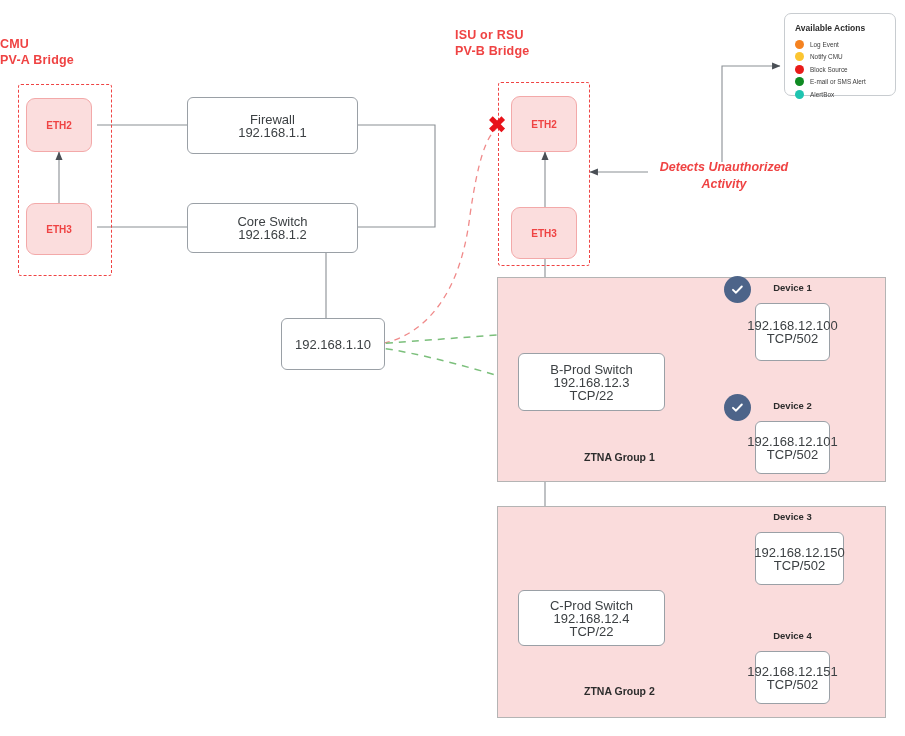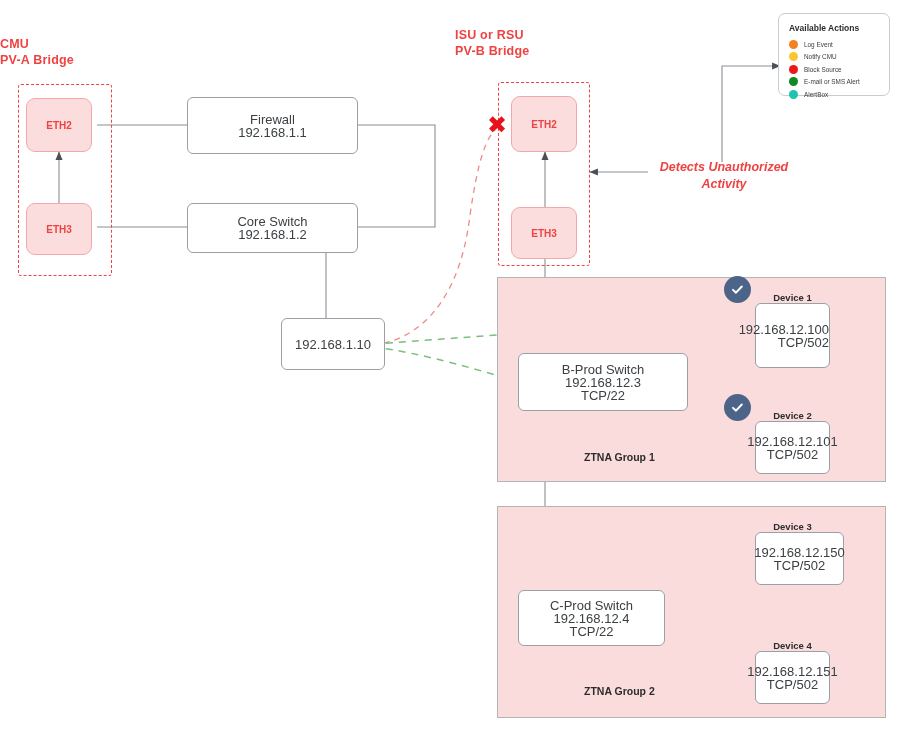--- a/index.html
+++ b/index.html
@@ -15,28 +15,28 @@
   .eth{background:#fbdddd;border:1.4px solid #f3a9a9;border-radius:9px;
        color:#ef4343;font-size:10px;font-weight:600;}
   .bridge-frame{position:absolute;border:1.6px dashed #ef4343;border-radius:3px;
                 box-sizing:border-box;background:transparent;}
   .bridge-title{position:absolute;text-align:left;color:#ef4343;
                 font-weight:700;font-size:12.5px;line-height:16px;letter-spacing:.2px;}
   .ztna{position:absolute;box-sizing:border-box;background:#fadcdc;
         border:1px solid #b4b4b4;}
   .ztna-label{position:absolute;font-weight:700;font-size:10.5px;color:#2c2c2c;}
   .dev-title{position:absolute;font-weight:700;font-size:9.5px;color:#2c2c2c;
-             text-align:center;margin-top:10px;}
+             text-align:center;}
   .check{position:absolute;width:27px;height:27px;border-radius:50%;
          background:#4d6489;display:flex;align-items:center;justify-content:center;}
   .check svg{width:15px;height:15px;}
   .alert-text{position:absolute;color:#ef4343;font-weight:700;font-size:12.5px;
               line-height:17px;text-align:center;font-style:italic;}
   .legend{position:absolute;background:#ffffff;border:1px solid #c8ccd0;border-radius:7px;
-          box-sizing:border-box;padding:9px 10px;}
+          box-sizing:border-box;padding:9px 10px;margin-left:6px;}
   .legend-title{font-size:8.5px;font-weight:700;color:#2c2c2c;margin-bottom:5px;}
   .legend-row{display:flex;align-items:center;height:12.5px;}
   .legend-dot{width:9px;height:9px;border-radius:50%;margin-right:6px;flex:0 0 auto;}
   .legend-label{font-size:6.4px;color:#3c3c3c;white-space:nowrap;}
   .xmark{position:absolute;font-weight:900;color:#e8131a;font-size:24px;line-height:24px;
          font-family:"DejaVu Sans",sans-serif;}
 </style>
 </head>
 <body>
 
@@ -121,28 +121,28 @@
   <div class="node gbox" style="left:187px;top:203px;width:171px;height:50px;">
     <div>Core Switch</div>
     <div>192.168.1.2</div>
   </div>
   <div class="node gbox" style="left:281px;top:318px;width:104px;height:52px;">
     <div>192.168.1.10</div>
   </div>
 
   <div class="ztna" style="left:497px;top:277px;width:389px;height:205px;"></div>
   <div class="ztna-label" style="left:584px;top:451px;">ZTNA Group 1</div>
-  <div class="node gbox" style="left:518px;top:353px;width:170px;height:58px;">
+  <div class="node gbox" style="left:518px;top:353px;width:147px;height:58px;">
     <div>B-Prod Switch</div>
     <div>192.168.12.3</div>
     <div>TCP/22</div>
   </div>
 
   <div class="dev-title" style="left:755px;top:282px;width:75px;">Device 1</div>
-  <div class="node gbox" style="left:755px;top:303px;width:75px;height:65px;align-items:flex-end;">
+  <div class="node gbox" style="left:755px;top:303px;width:75px;height:58px;">
     <div>192.168.12.100</div>
     <div>TCP/502</div>
   </div>
   <div class="check" style="left:724px;top:276px;">
     <svg viewBox="0 0 16 16">
       <path d="M3.2 8.4 L6.4 11.4 L12.6 4.8" stroke="#ffffff" stroke-width="2.1" fill="none" stroke-linecap="round" stroke-linejoin="round"></path>
     </svg>
   </div>
 
   <div class="dev-title" style="left:755px;top:400px;width:75px;">Device 2</div>

